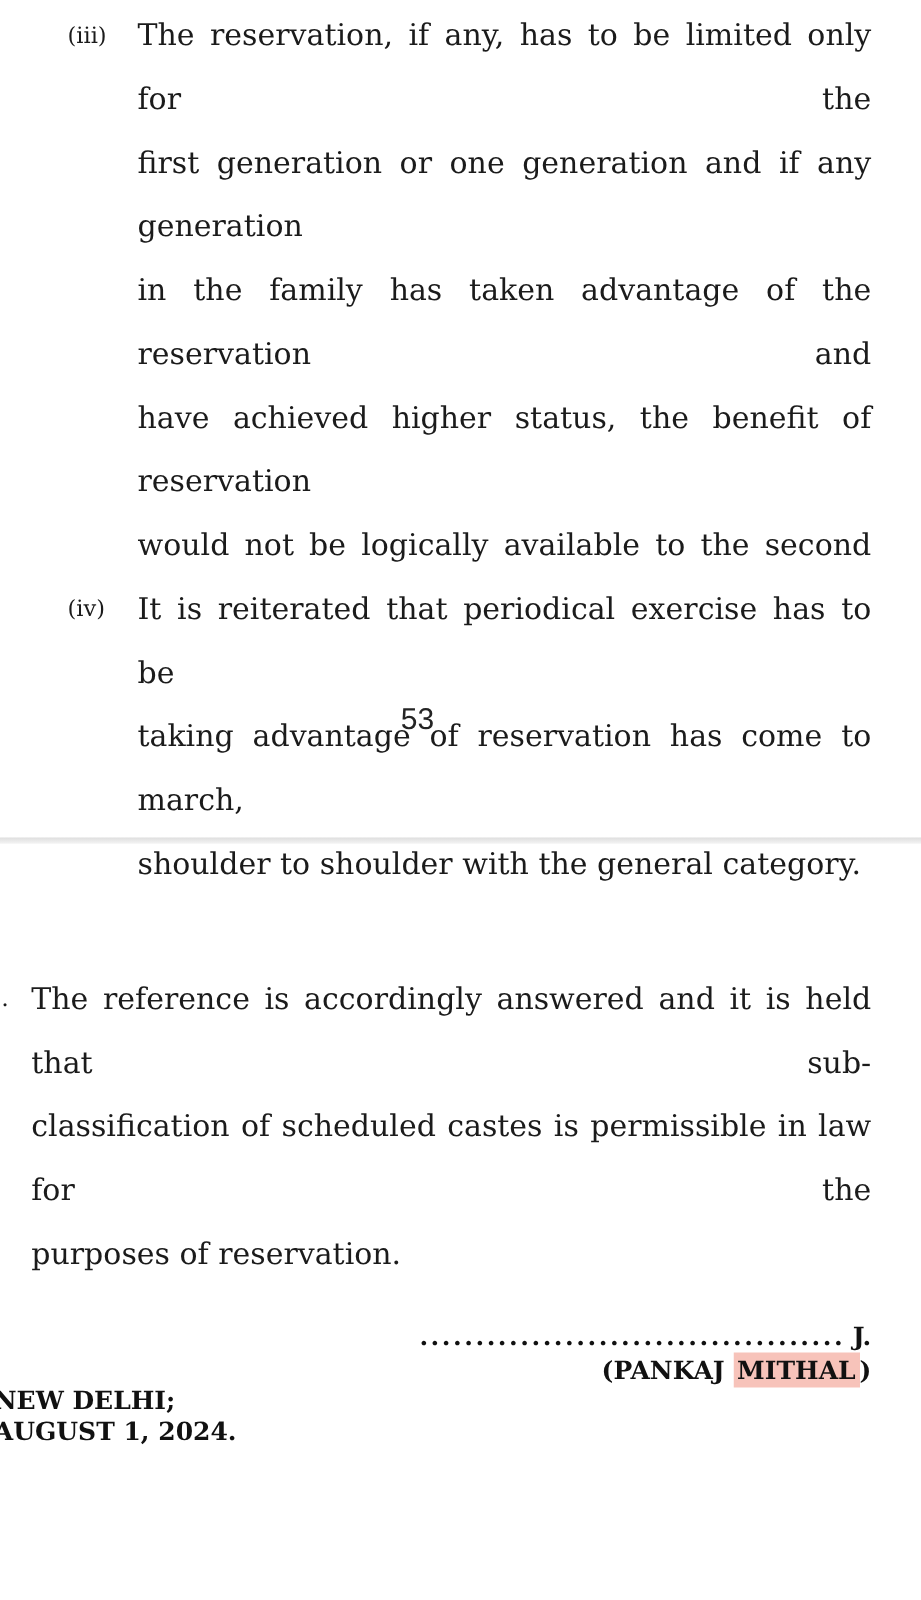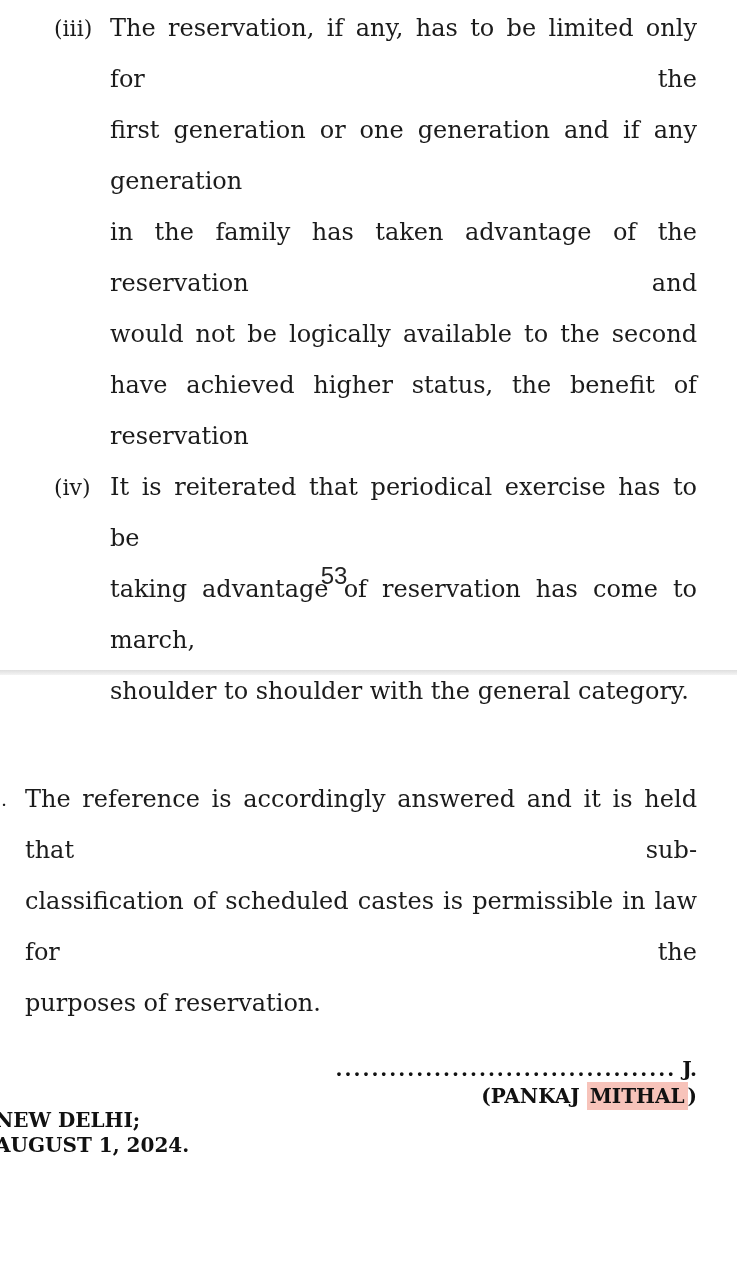--- a/index.html
+++ b/index.html
@@ -28,21 +28,21 @@
     position: relative;
     padding-left: 110px;
     padding-right: 40px;
     box-sizing: border-box;
   }
   .para-label {
     position: absolute;
     left: 54px;
     top: 0;
     line-height: 51px;
-    font-size: 22px;
+    font-size: 18px;
   }
   .jline {
     font-size: 24px;
     line-height: 51px;
     text-align: justify;
     text-align-last: justify;
     white-space: normal;
   }
   .jline.last {
     text-align-last: left;
@@ -129,22 +129,22 @@
 
 <div class="screen">
 
   <div class="points-area">
 
     <div class="numbered-para">
       <span class="para-label">(iii)</span>
       <div class="jline">The reservation, if any, has to be limited only for the</div>
       <div class="jline">first generation or one generation and if any generation</div>
       <div class="jline">in the family has taken advantage of the reservation and</div>
+      <div class="jline">have achieved higher status, the benefit of reservation</div>
       <div class="jline">would not be logically available to the second</div>
-      <div class="jline">have achieved higher status, the benefit of reservation</div>
     </div>
 
     <div class="numbered-para">
       <span class="para-label">(iv)</span>
       <div class="jline">It is reiterated that periodical exercise has to be</div>
       <div class="jline">taking advantage of reservation has come to march,</div>
       <div class="jline last">shoulder to shoulder with the general category.</div>
     </div>
 
   </div>

